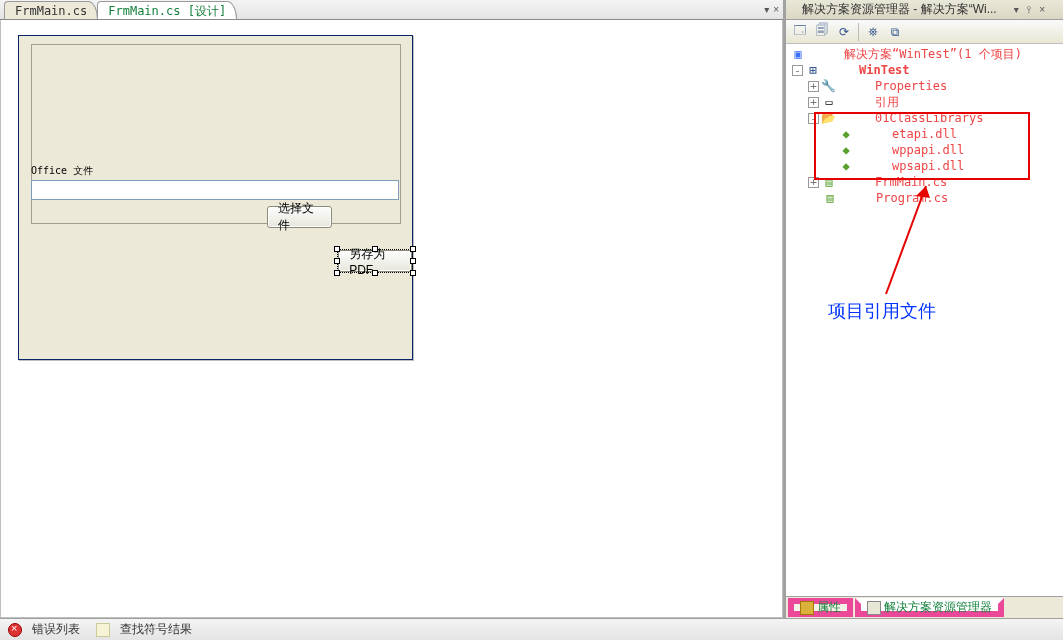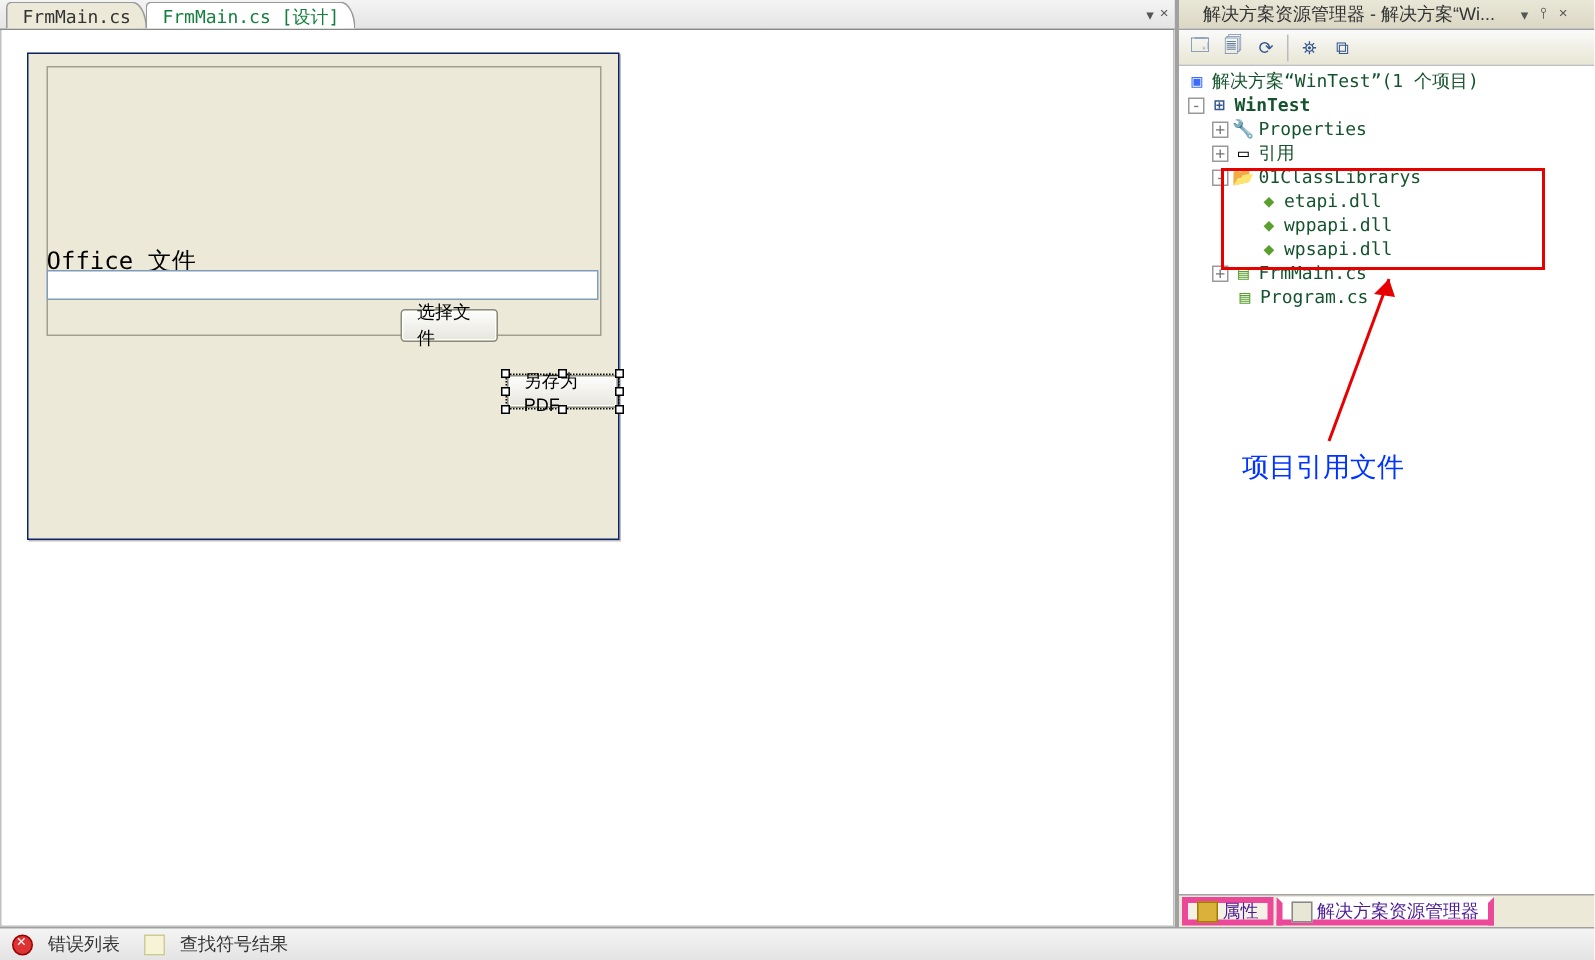--- a/index.html
+++ b/index.html
@@ -102,21 +102,21 @@
     position:absolute;
     left:12px; top:8px;
     width:370px; height:180px;
     border:1px solid #a0a090;
     background:#ece9d8;
     padding:0;
   }
   .lbl-office{
     position:absolute; left:12px; top:128px;
     font-family: "SimSun", monospace;
-    font-size:16px; color:#000;
+    font-size:10px; color:#000;
   }
   .txtbox{
     position:absolute; left:12px; top:144px;
     width:368px; height:20px;
     background:#fff;
     border:1px solid #7f9db9;
     padding:1px 3px;
     font-size:12px;
   }
   .btnrow{ position:absolute; left:248px; top:170px; display:flex; gap:6px;}
@@ -176,21 +176,21 @@
     background:#fff;
   }
   .node{display:flex;align-items:center;height:16px; white-space:nowrap;}
   .ind{display:inline-block;}
   .tw{width:13px;text-align:center;color:#777;font-family:Consolas,monospace; font-size:11px; border:1px solid #999; line-height:9px; height:11px; width:11px; margin-right:2px; background:#fff;}
   .ico{width:16px;height:14px;display:inline-flex;align-items:center;justify-content:center;margin-right:2px;}
   .ico-sol{color:#3a6ef7;}
   .ico-proj{font-weight:bold;color:#35598f;}
   .ico-folder{color:#e0b000;}
   .ico-file{color:#5aa02c;}
-  .node-text{color:#14532d;}
+  .node-text{color:#ef4444;margin-left:36px;}
   .node-text.bold{font-weight:bold;}
 
   .red-box{
     position:absolute;
     border:2px solid #e60000;
     pointer-events:none;
   }
   .arrow-svg{position:absolute; pointer-events:none;}
   .annot{
     position:absolute;
@@ -200,23 +200,23 @@
 
   .side-bottom-tabs{
     height:22px;
     background:#ece9d8;
     border-top:1px solid #a0a0a0;
     display:flex;align-items:flex-start;
     padding:1px 2px; gap:2px;
   }
   .sb-tab{
     height:19px; padding:1px 6px;
-    border:4px solid #ec4899; background:#f4f2e7;
+    border:6px solid #ec4899; background:#f4f2e7;
     display:flex;align-items:center;gap:3px;
-    font-size:12px;color:#4c1d95;
+    font-size:12px;color:#15803d;
   }
   .sb-tab.active{background:#fff;border-top-color:#fff;}
   .sb-ico{width:14px;height:14px;display:inline-block;background:#d9b13b; border:1px solid #a37b00;}
   .sb-ico2{width:14px;height:14px;display:inline-block;background:#e8e6d4;border:1px solid #888;}
 
   
   .bottom-bar{
     height:22px;
     background:linear-gradient(#f4f4f4,#e4e4e4);
     border-top:1px solid #a0a0a0;

